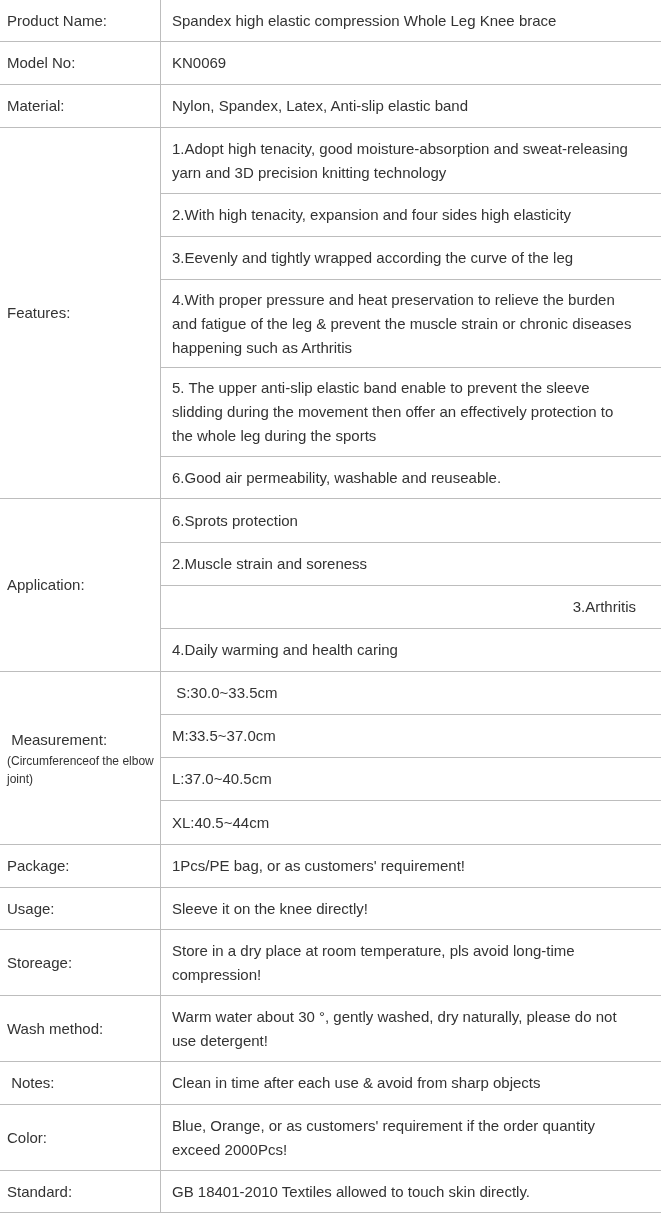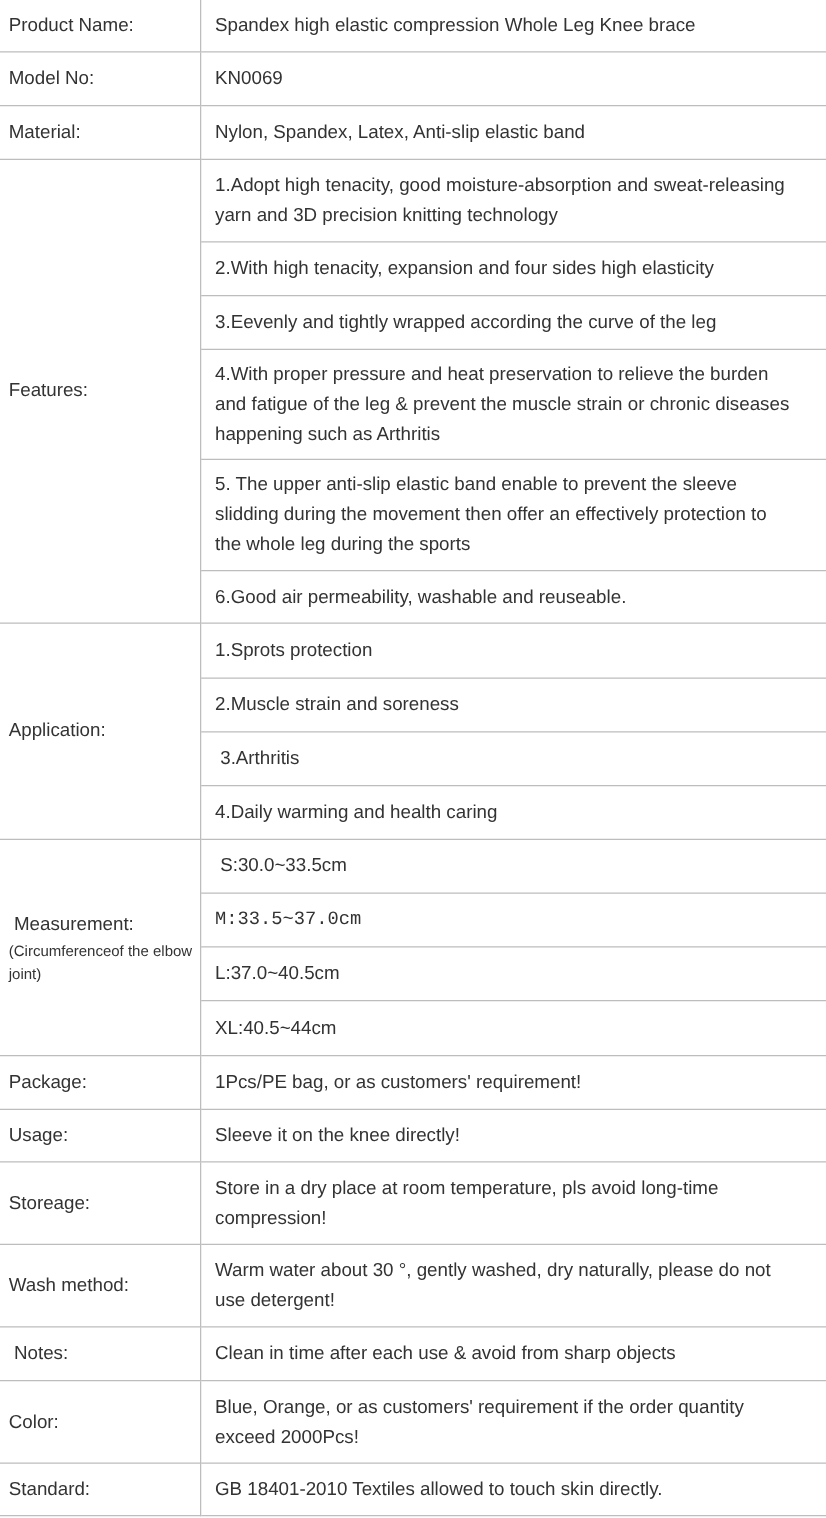--- a/index.html
+++ b/index.html
@@ -85,36 +85,36 @@
           <td class="value-cell">4.With proper pressure and heat preservation to relieve the burden and fatigue of the leg &amp; prevent the muscle strain or chronic diseases happening such as Arthritis</td>
         </tr>
         <tr style="height: 89px;">
           <td class="value-cell">5. The upper anti-slip elastic band enable to prevent the sleeve slidding during the movement then offer an effectively protection to the whole leg during the sports</td>
         </tr>
         <tr style="height: 42px;">
           <td class="value-cell">6.Good air permeability, washable and reuseable.</td>
         </tr>
         <tr style="height: 44px;">
           <td class="label-cell" rowspan="4"><span class="label-text">Application:</span></td>
-          <td class="value-cell">1.Sprots protection</td>
+          <td class="value-cell">6.Sprots protection</td>
         </tr>
         <tr style="height: 43px;">
           <td class="value-cell">2.Muscle strain and soreness</td>
         </tr>
-        <tr style="height: 43px;">
+        <tr style="height: 43px; text-align: right;">
           <td class="value-cell"> 3.Arthritis</td>
         </tr>
         <tr style="height: 43px;">
           <td class="value-cell">4.Daily warming and health caring</td>
         </tr>
         <tr style="height: 43px;">
           <td class="label-cell" rowspan="4"><span class="label-text"> Measurement:</span><span class="sublabel-text">(Circumferenceof the elbow joint)</span></td>
           <td class="value-cell"> S:30.0~33.5cm</td>
         </tr>
-        <tr style="height: 43px; font-family: Liberation Mono, monospace;">
+        <tr style="height: 43px;">
           <td class="value-cell">M:33.5~37.0cm</td>
         </tr>
         <tr style="height: 43px;">
           <td class="value-cell">L:37.0~40.5cm</td>
         </tr>
         <tr style="height: 44px;">
           <td class="value-cell">XL:40.5~44cm</td>
         </tr>
         <tr style="height: 43px;">
           <td class="label-cell" rowspan="1"><span class="label-text">Package:</span></td>

